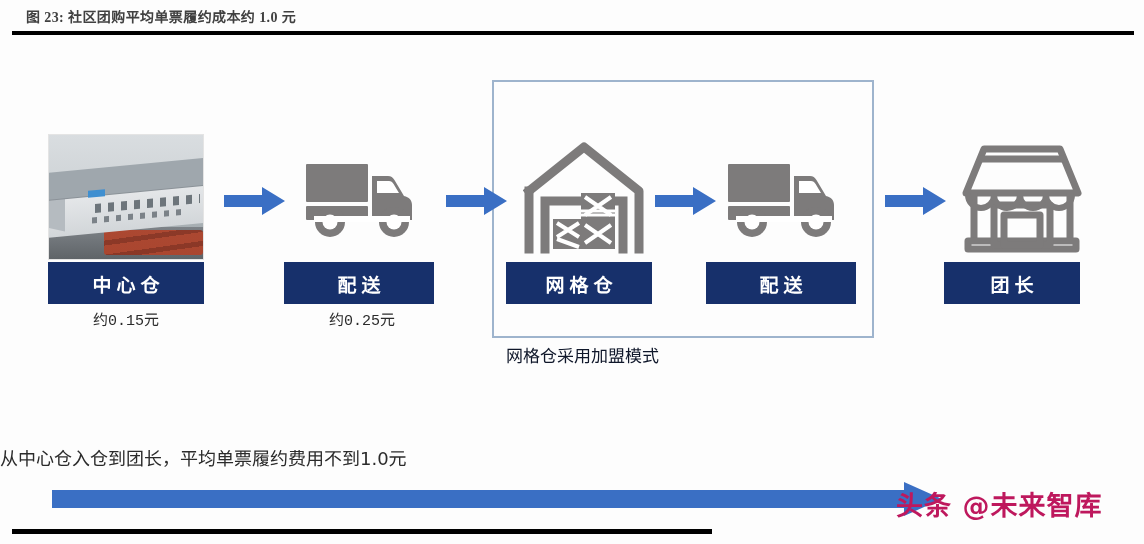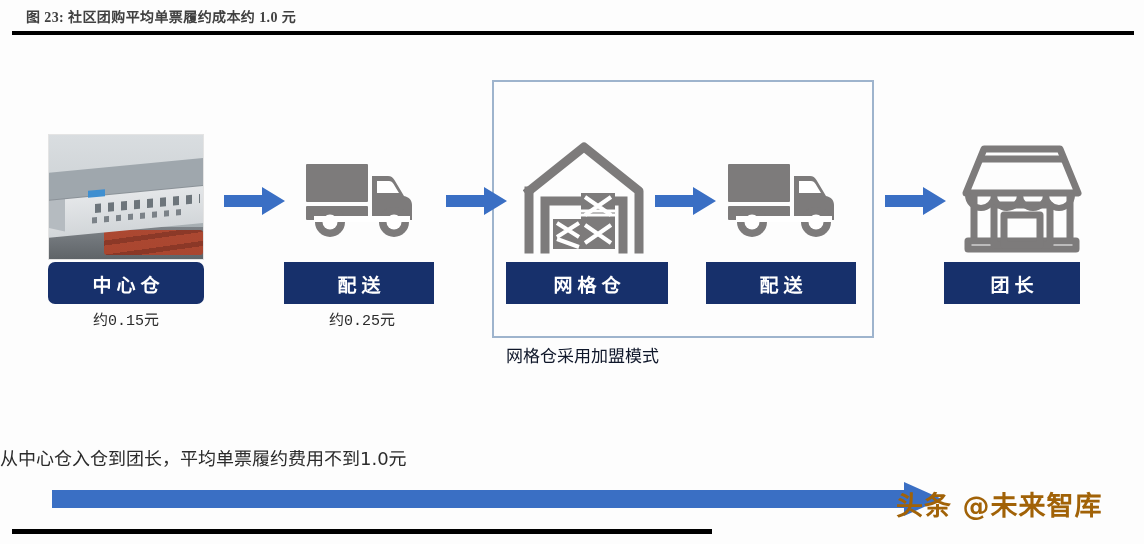--- a/index.html
+++ b/index.html
@@ -77,23 +77,23 @@
     font-family: Liberation Mono, monospace;
   }
 
   
   #stage-center-warehouse { left: 48px;  top: 132px; }
   #stage-delivery-1       { left: 284px; top: 132px; }
   #stage-grid-warehouse   { left: 506px; top: 132px; }
   #stage-delivery-2       { left: 706px; top: 132px; }
   #stage-group-leader     { left: 944px; top: 132px; }
 
-  #stage-center-warehouse .label-box { width: 156px; border-radius: 7px; }
+  #stage-center-warehouse .label-box { width: 156px; }
   #stage-delivery-1 .label-box       { width: 150px; }
-  #stage-grid-warehouse .label-box   { width: 162px; }
+  #stage-grid-warehouse .label-box   { width: 146px; }
   #stage-delivery-2 .label-box       { width: 150px; }
   #stage-group-leader .label-box     { width: 136px; }
 
   
   .photo {
     width: 156px;
     height: 126px;
     position: relative;
     overflow: hidden;
     background: linear-gradient(#cdd3d6 0%, #c3cace 34%, #b9c0c4 36%, #9aa2a6 100%);
@@ -211,21 +211,21 @@
   }
 
   
   #watermark {
     position: absolute;
     left: 896px;
     top: 484px;
     font-family: "DejaVu Sans", "Liberation Sans", sans-serif;
     font-size: 27px;
     font-weight: bold;
-    color: #a16207;
+    color: #be185d;
     white-space: nowrap;
     letter-spacing: 1px;
   }
 
   
   #footer-rule {
     position: absolute;
     left: 12px;
     top: 529px;
     width: 700px;

